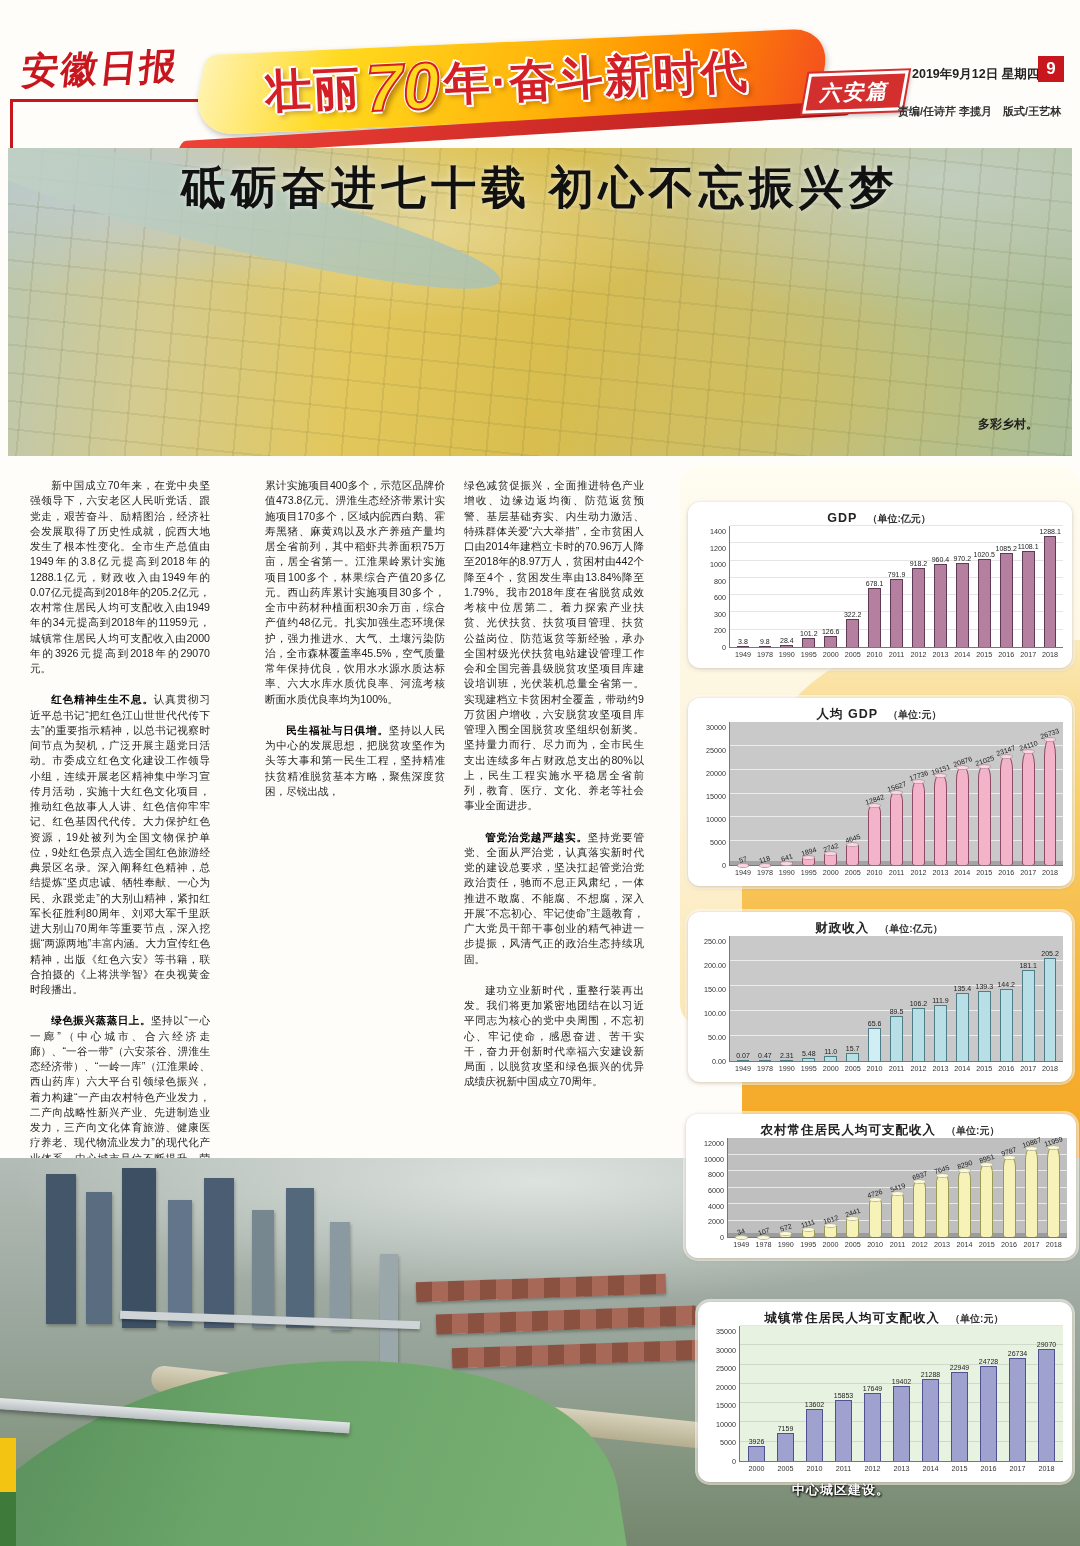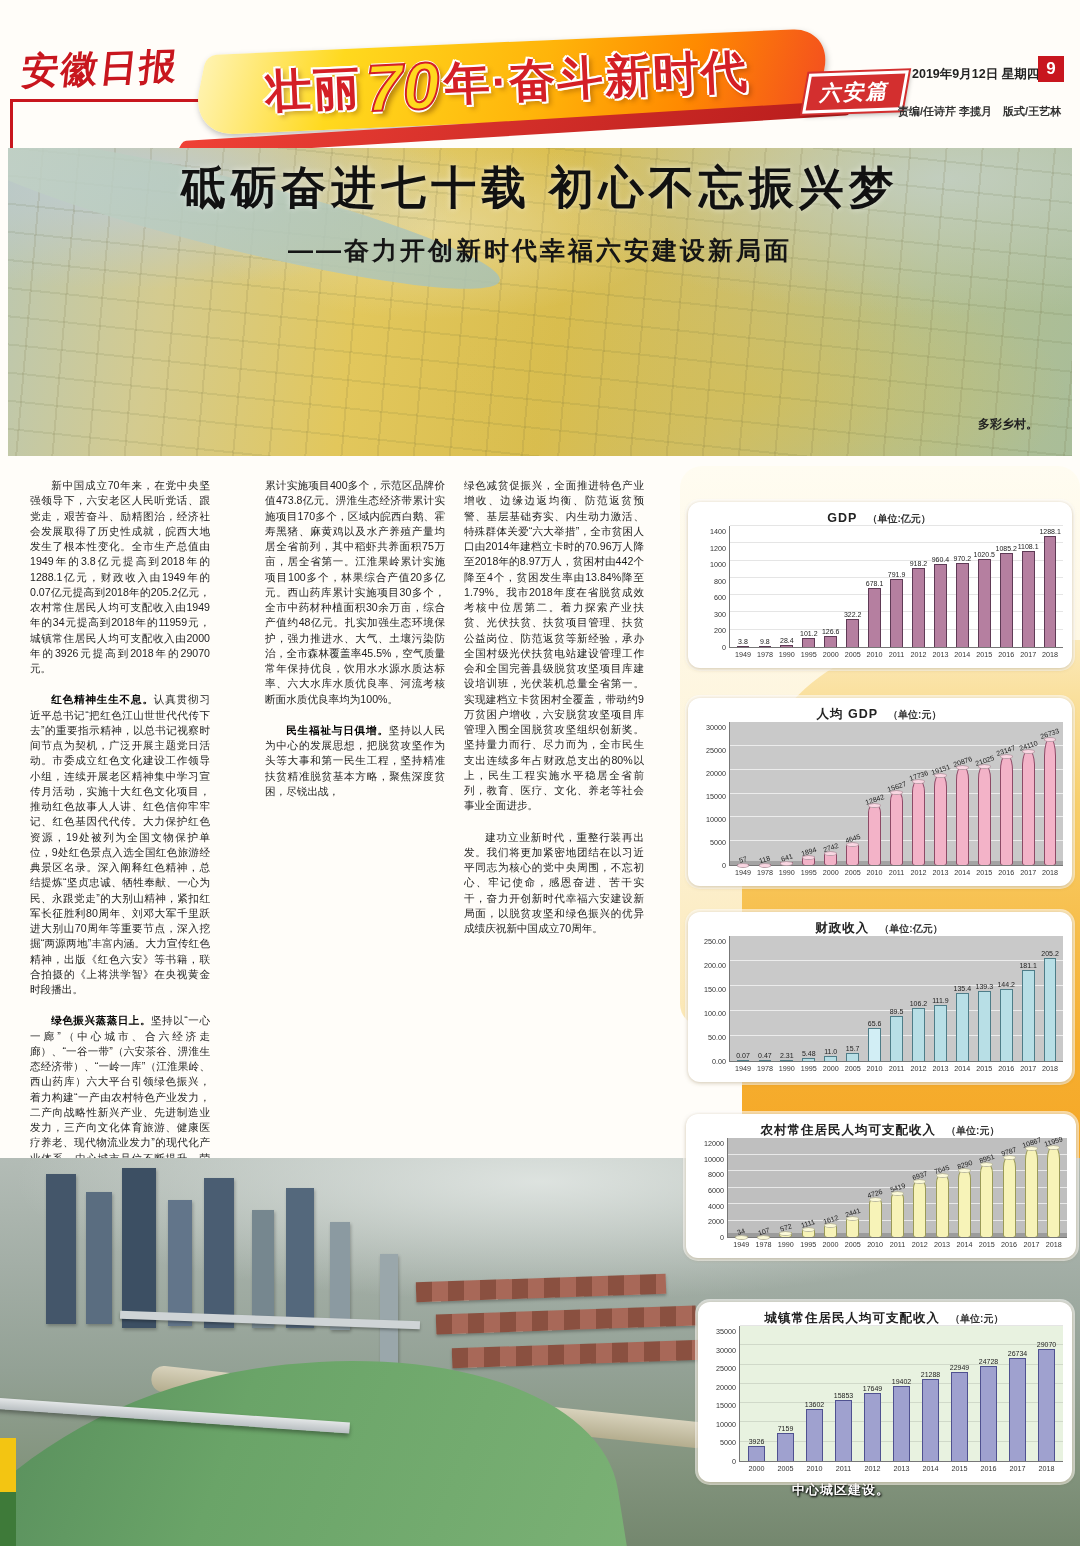--- a/index.html
+++ b/index.html
@@ -152,35 +152,35 @@
   <div class="issue-date">2019年9月12日 星期四</div>
   <div class="page-num">9</div>
   <div class="editors">责编/任诗芹 李揽月　版式/王艺林</div>
 
   <div class="photo-aerial">
     <div class="fields"></div>
     <div class="river"></div>
   </div>
   <div class="headline">
     <div class="title">砥砺奋进七十载 初心不忘振兴梦</div>
-    <div class="subtitle">——奋力开创新时代幸福六安建设新局面</div>
   </div>
   <div class="aerial-caption">多彩乡村。</div>
 
   <div class="article-col col1">
       <p>新中国成立70年来，在党中央坚强领导下，六安老区人民听党话、跟党走，艰苦奋斗、励精图治，经济社会发展取得了历史性成就，皖西大地发生了根本性变化。全市生产总值由1949年的3.8亿元提高到2018年的1288.1亿元，财政收入由1949年的0.07亿元提高到2018年的205.2亿元，农村常住居民人均可支配收入由1949年的34元提高到2018年的11959元，城镇常住居民人均可支配收入由2000年的3926元提高到2018年的29070元。</p>
       <p><span class="lead">红色精神生生不息。</span>认真贯彻习近平总书记“把红色江山世世代代传下去”的重要指示精神，以总书记视察时间节点为契机，广泛开展主题党日活动。市委成立红色文化建设工作领导小组，连续开展老区精神集中学习宣传月活动，实施十大红色文化项目，推动红色故事人人讲、红色信仰牢牢记、红色基因代代传。大力保护红色资源，19处被列为全国文物保护单位，9处红色景点入选全国红色旅游经典景区名录。深入阐释红色精神，总结提炼“坚贞忠诚、牺牲奉献、一心为民、永跟党走”的大别山精神，紧扣红军长征胜利80周年、刘邓大军千里跃进大别山70周年等重要节点，深入挖掘“两源两地”丰富内涵。大力宣传红色精神，出版《红色六安》等书籍，联合拍摄的《上将洪学智》在央视黄金时段播出。</p>
       <p><span class="lead">绿色振兴蒸蒸日上。</span>坚持以“一心一廊”（中心城市、合六经济走廊）、“一谷一带”（六安茶谷、淠淮生态经济带）、“一岭一库”（江淮果岭、西山药库）六大平台引领绿色振兴，着力构建“一产由农村特色产业发力，二产向战略性新兴产业、先进制造业发力，三产向文化体育旅游、健康医疗养老、现代物流业发力”的现代化产业体系。中心城市品位不断提升，荣获国家园林城市、国家森林城市、国家节水型城市、全国文明城市提名城市等称号。合六经济走廊上升为省级发展战略，走廊内规上工业企业发展至748家，占全市比重82%。六安茶谷</p>
     </div>
   <div class="article-col col2">
       <p class="noindent">累计实施项目400多个，示范区品牌价值473.8亿元。淠淮生态经济带累计实施项目170多个，区域内皖西白鹅、霍寿黑猪、麻黄鸡以及水产养殖产量均居全省前列，其中稻虾共养面积75万亩，居全省第一。江淮果岭累计实施项目100多个，林果综合产值20多亿元。西山药库累计实施项目30多个，全市中药材种植面积30余万亩，综合产值约48亿元。扎实加强生态环境保护，强力推进水、大气、土壤污染防治，全市森林覆盖率45.5%，空气质量常年保持优良，饮用水水源水质达标率、六大水库水质优良率、河流考核断面水质优良率均为100%。</p>
       <p><span class="lead">民生福祉与日俱增。</span>坚持以人民为中心的发展思想，把脱贫攻坚作为头等大事和第一民生工程，坚持精准扶贫精准脱贫基本方略，聚焦深度贫困，尽锐出战，</p>
     </div>
   <div class="article-col col3">
       <p class="noindent">绿色减贫促振兴，全面推进特色产业增收、边缘边返均衡、防范返贫预警、基层基础夯实、内生动力激活、特殊群体关爱“六大举措”，全市贫困人口由2014年建档立卡时的70.96万人降至2018年的8.97万人，贫困村由442个降至4个，贫困发生率由13.84%降至1.79%。我市2018年度在省脱贫成效考核中位居第二。着力探索产业扶贫、光伏扶贫、扶贫项目管理、扶贫公益岗位、防范返贫等新经验，承办全国村级光伏扶贫电站建设管理工作会和全国完善县级脱贫攻坚项目库建设培训班，光伏装机总量全省第一。实现建档立卡贫困村全覆盖，带动约9万贫困户增收，六安脱贫攻坚项目库管理入围全国脱贫攻坚组织创新奖。坚持量力而行、尽力而为，全市民生支出连续多年占财政总支出的80%以上，民生工程实施水平稳居全省前列，教育、医疗、文化、养老等社会事业全面进步。</p>
+      <p><span class="lead">管党治党越严越实。</span>坚持党要管党、全面从严治党，认真落实新时代党的建设总要求，坚决扛起管党治党政治责任，驰而不息正风肃纪，一体推进不敢腐、不能腐、不想腐，深入开展“不忘初心、牢记使命”主题教育，广大党员干部干事创业的精气神进一步提振，风清气正的政治生态持续巩固。</p>
       <p>建功立业新时代，重整行装再出发。我们将更加紧密地团结在以习近平同志为核心的党中央周围，不忘初心、牢记使命，感恩奋进、苦干实干，奋力开创新时代幸福六安建设新局面，以脱贫攻坚和绿色振兴的优异成绩庆祝新中国成立70周年。</p>
     </div>
 
   <div class="side-cream"></div>
   <div class="side-orange"></div>
   <div class="side-maroon"></div>
 
   <div class="photo-city">
     <div class="haze"></div>
     <div class="tower" style="left:46px;top:16px;width:30px;height:150px;background:#44566a;"></div>

